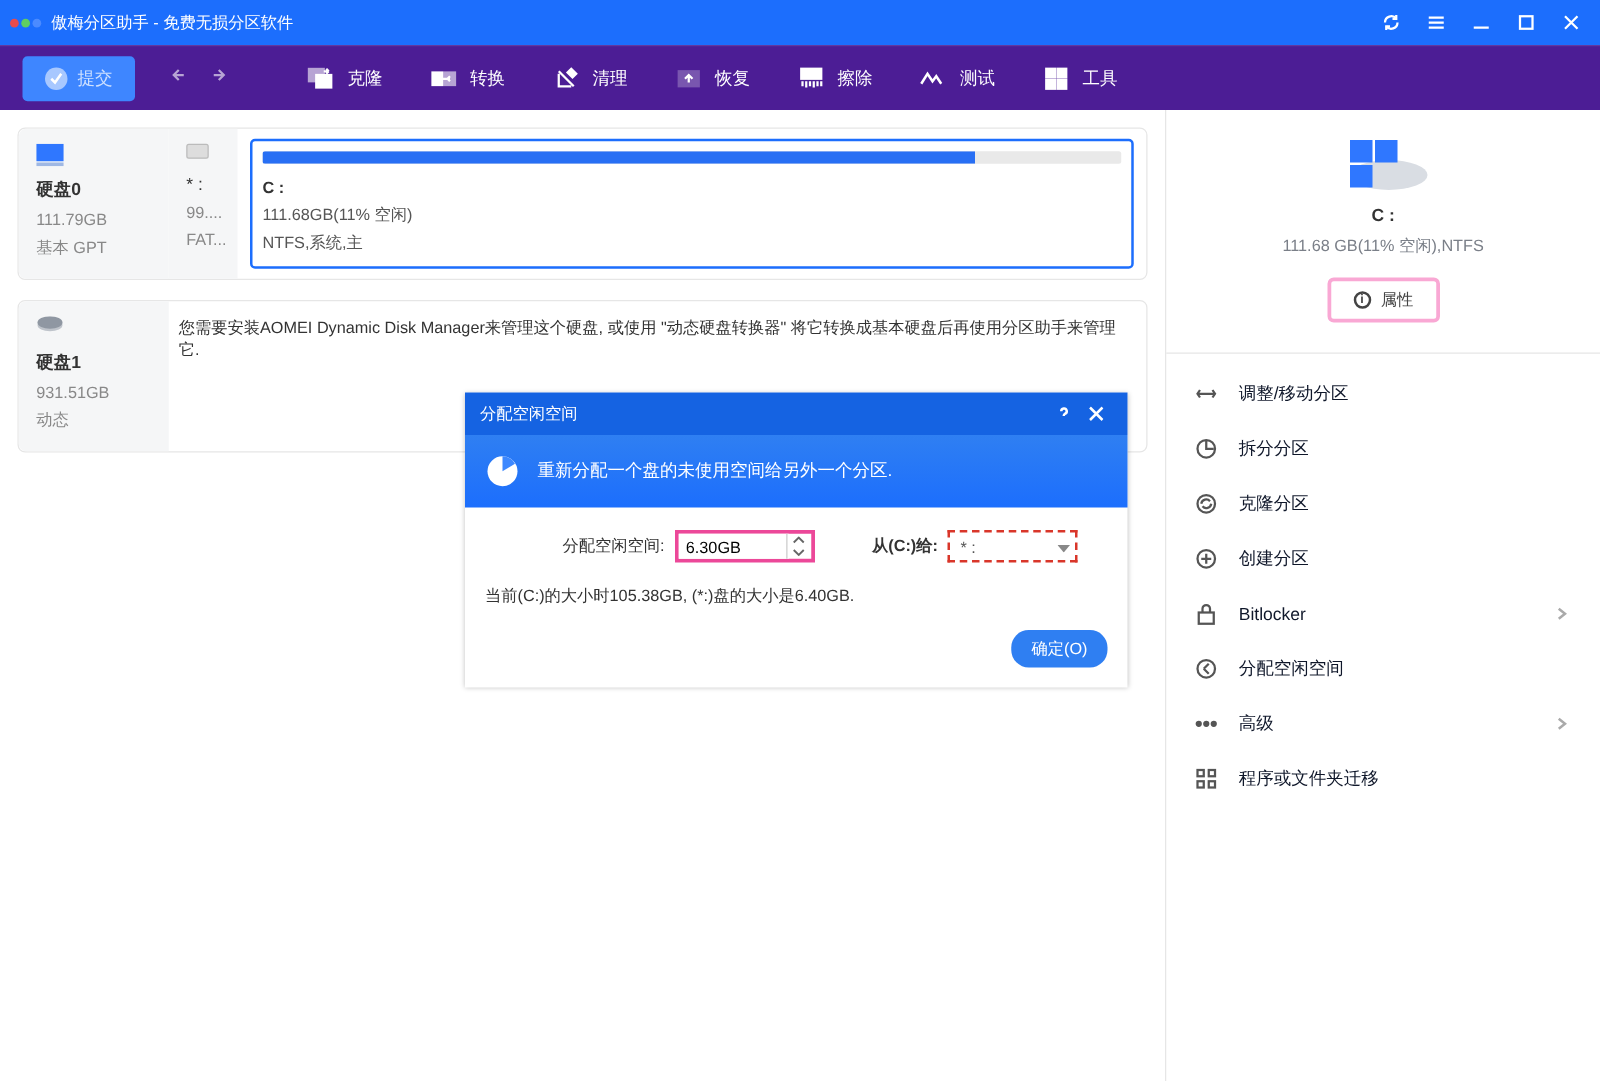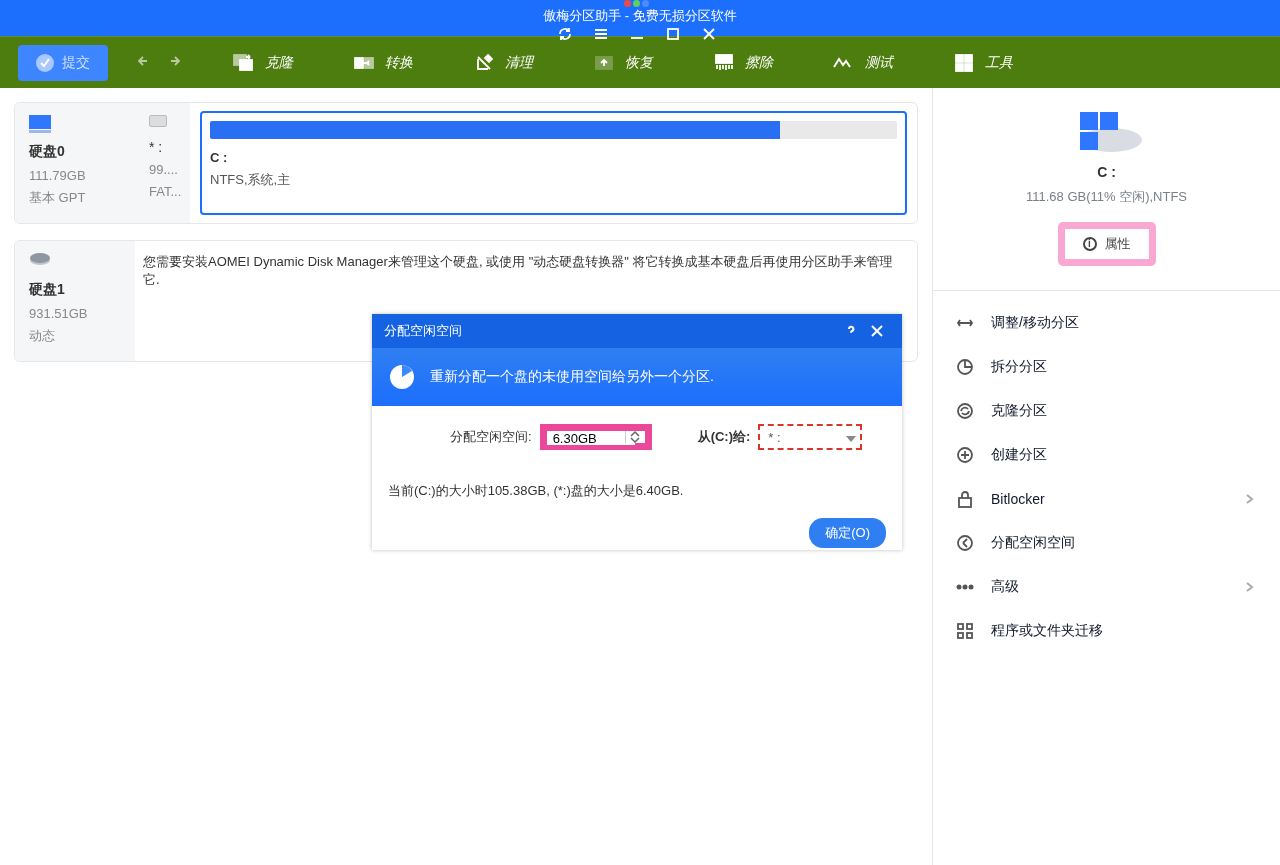--- a/index.html
+++ b/index.html
@@ -1,45 +1,45 @@
 <!DOCTYPE html>
 <html><head>
 <meta charset="utf-8">
 <style>
 * { box-sizing: border-box; margin: 0; padding: 0; font-family: "Microsoft YaHei", Arial, sans-serif; }
 html, body { width: 1280px; height: 865px; overflow: hidden; background: #fff; }
 
 
 .titlebar {
   height: 36px; background: #1c6efd; color: #fff;
-  display: flex; align-items: center; padding: 0 8px; font-size: 13px; flex-direction: column;
+  display: flex; align-items: center; padding: 0 8px; font-size: 13px;
 }
 .titlebar .logo { display:flex; gap:2px; margin-right:8px;}
 .titlebar .logo span{width:7px;height:7px;border-radius:50%;}
 .titlebar .logo .r{background:#e94b4b;}
 .titlebar .logo .g{background:#5fcf5f;}
 .titlebar .logo .b{background:#4b8bff;}
 .titlebar .spacer { flex: 1; }
 .titlebar .winctl { display: flex; align-items: center; gap: 18px; margin-right:6px;}
 .titlebar .winctl .ic { width: 18px; height: 18px; display:flex; align-items:center; justify-content:center; cursor:pointer;}
 .titlebar .winctl svg,.toolbar svg{fill:none;stroke:#fff;stroke-width:1.8;}
 
 
 .toolbar {
-  height: 52px; background: #4d7c0f; color:#fff;
+  height: 52px; background: #4c1d95; color:#fff;
   display: flex; align-items:center; padding-left: 18px; gap: 4px;
   border-top: 1px solid rgba(255,255,255,.12);
 }
 .submit-btn{
   background:#3e86ff; height:36px; padding:0 18px; border-radius:4px;
   display:flex; align-items:center; gap:8px; font-size:14px; color:rgba(255,255,255,.75);
 }
 .submit-btn .chk{ width:18px;height:18px;border-radius:50%;background:rgba(255,255,255,.55);display:flex;align-items:center;justify-content:center;}
 .arrow-group{ margin-left:24px; display:flex; gap:10px; opacity:.6;}
-.tool-items{ margin-left:47px; display:flex; gap:60px;font-style:italic;}
+.tool-items{ margin-left:60px; display:flex; gap:38px;}
 .tool-item{ display:flex; align-items:center; gap:10px; font-size:14px;}
 .ticon{ width:22px;height:20px; display:flex;align-items:center;justify-content:center;}
 
 
 .main { display:flex; height: calc(865px - 36px - 52px); }
 .center { flex:1; padding: 14px; }
 .right { width: 348px; border-left:1px solid #e6e6e6; display:flex; flex-direction:column; }
 
 
 .disk-card{
@@ -69,21 +69,21 @@
 
 .rp-top{ padding:24px 10px; text-align:center; border-bottom:1px solid #e6e6e6;}
 .rp-top .diskicon{ display:flex; justify-content:center; margin-bottom:16px;}
 .disk3d{ width:54px; height:36px; position:relative;}
 .disk3d .plat{position:absolute;left:0;right:-8px;bottom:-4px;height:24px;border-radius:50%;background:#d9dde3;}
 .disk3d .sq{width:18px;height:18px;background:#2f77ff;position:absolute;}
 .rp-top .ttl{ font-size:14px; font-weight:600; color:#333;}
 .rp-top .sub{ font-size:13px; color:#7a7f88; margin-top:8px;}
 .prop-btn{
   margin:16px auto 0; display:inline-flex; align-items:center; gap:8px; padding:6px 18px;
-  border:7px solid #f9a8d4; border-radius:5px; font-size:13px; color:#444; background:#fff;
+  border:3px solid #f9a8d4; border-radius:5px; font-size:13px; color:#444; background:#fff;
 }
 .prop-btn .i{width:14px;height:14px;border:2px solid #444;border-radius:50%;position:relative;}
 .prop-btn .i::after{content:"i";position:absolute;left:0;right:0;text-align:center;font-size:10px;font-weight:700;color:#444;top:-1px;}
 
 .action-list{ padding:10px 0; }
 .action-item{
   display:flex; align-items:center; padding:0 22px; height:44px; font-size:14px; color:#0f172a;
   cursor:pointer; gap:16px;
 }
 .action-item .lic{ width:20px;height:20px; display:flex;align-items:center;justify-content:center;}
@@ -102,23 +102,23 @@
 }
 .dlg-title .sp{flex:1;}
 .dlg-title .ic{ width:26px; display:flex; justify-content:center; cursor:pointer;}
 .dlg-title svg{stroke:#fff;fill:none;stroke-width:2;}
 .dlg-banner{
   background:linear-gradient(#2f7ff2,#1c6efd); height:58px; display:flex; align-items:center;
   padding:0 16px; color:#fff; gap:14px; font-size:14px;
 }
 .dlg-banner .pi{ width:28px;height:28px;}
 .dlg-body{ padding:10px 16px 12px 16px; font-size:13px; color:#333;}
-.frow{ display:flex; align-items:center; gap:8px; margin-top:8px; margin-bottom:32px;}
+.frow{ display:flex; align-items:center; gap:8px; margin-top:8px; margin-bottom:18px;}
 .frow .lbl{ margin-left:62px;}
-.spin{ position:relative; width:112px; height:26px; border:7px solid #ec4899; background:#fff;}
+.spin{ position:relative; width:112px; height:26px; border:3px solid #ec4899; background:#fff;}
 .spin input{ border:0; width:88px; height:100%; padding:0 6px; font-size:13px; outline:none;}
 .spin .btns{ position:absolute; right:0; top:0; bottom:0; width:20px; border-left:1px solid #ccc; display:flex; flex-direction:column;}
 .spin .btns span{flex:1; display:flex;align-items:center;justify-content:center;}
 .spin .btns svg{stroke:#666;fill:none;stroke-width:1.5;}
 .combo{
   width:104px; height:26px; border:2px dashed #d9362a; background:#fff;
   display:flex; align-items:center; padding:0 8px; font-size:13px; color:#555; position:relative;
 }
 .combo .dd{ position:absolute; right:4px;}
 .combo .dd svg{stroke:#888;fill:#888;stroke-width:0;}
@@ -275,20 +275,21 @@
         <div class="disk-title" style="font-weight:400;">* :</div>
         <div class="disk-sub">99....</div>
         <div class="disk-sub">FAT...</div>
       </div>
       <div class="part-box">
         <div class="part-bar">
             <div class="fill"></div>
           </div>
         <div class="part-lines">
           <div class="pt">C :</div>
+          <div>111.68GB(11% 空闲)</div>
           <div>NTFS,系统,主</div>
         </div>
       </div>
     </div>
 
     <div class="disk-card simple">
       <div class="disk-col gray first">
         <div class="di">
           <svg width="22" height="14" viewBox="0 0 22 14">
               <ellipse cx="11" cy="7" rx="10" ry="5" fill="#bfc4cb"></ellipse>

